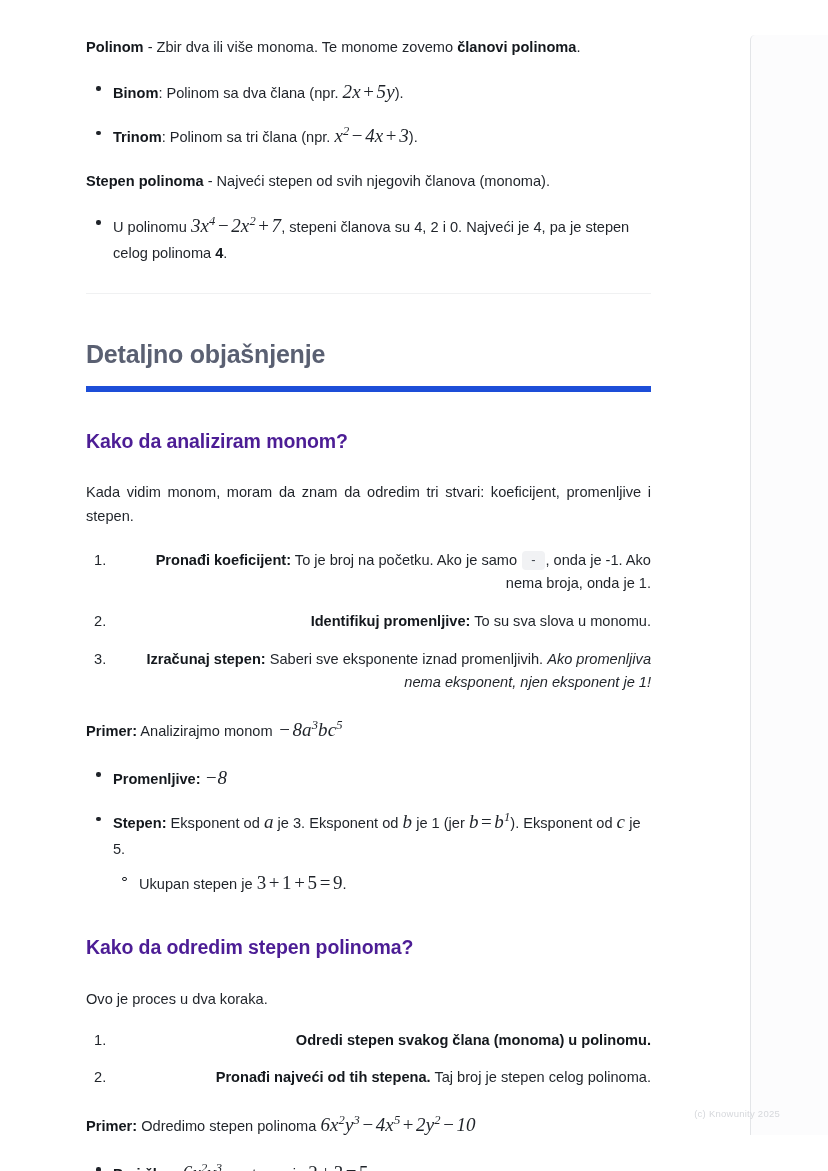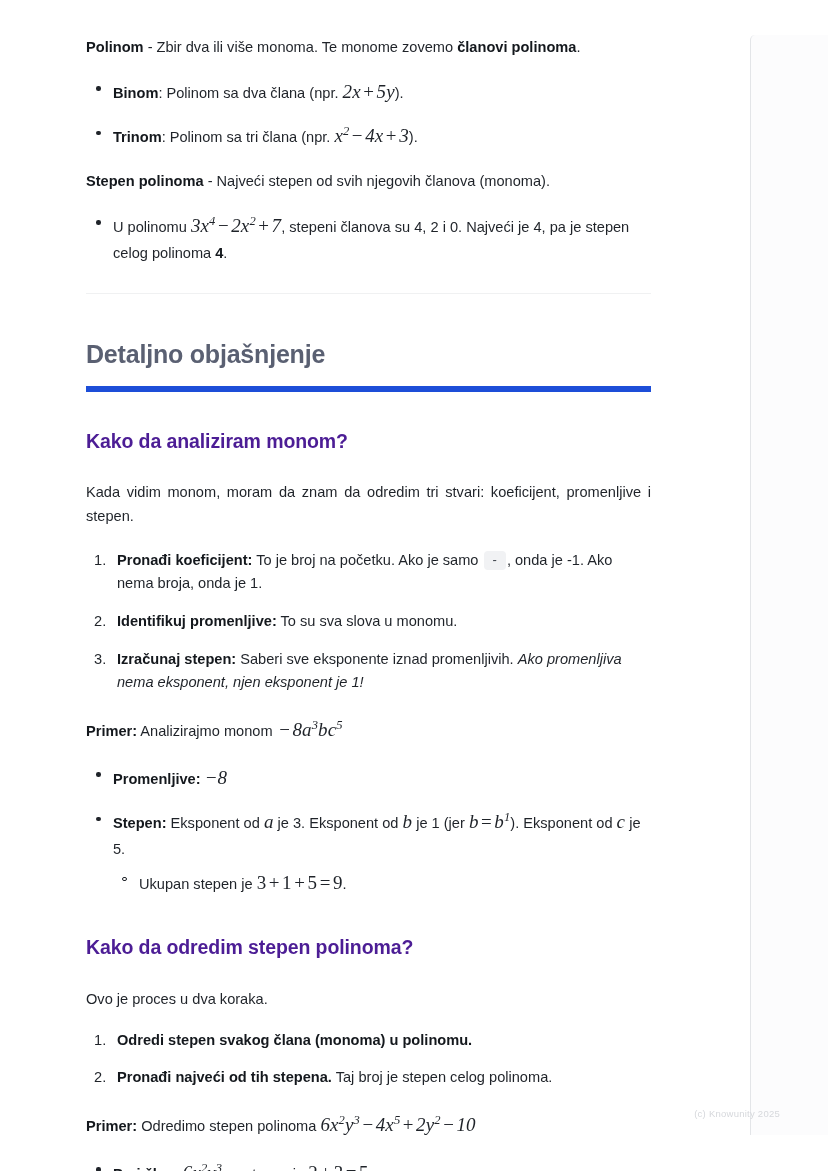--- a/index.html
+++ b/index.html
@@ -145,20 +145,21 @@
     border: 1px solid #1f2329;
     background: transparent;
     box-sizing: border-box;
   }
 
   ol.num {
     list-style: none;
     counter-reset: oli;
     margin: 0 0 20px 0;
     padding: 0;
+    text-align: right;
   }
   ol.num > li {
     position: relative;
     padding-left: 31px;
     margin-bottom: 14px;
     counter-increment: oli;
   }
   ol.num > li:last-child { margin-bottom: 0; }
   ol.num > li::before {
     content: counter(oli) ".";

